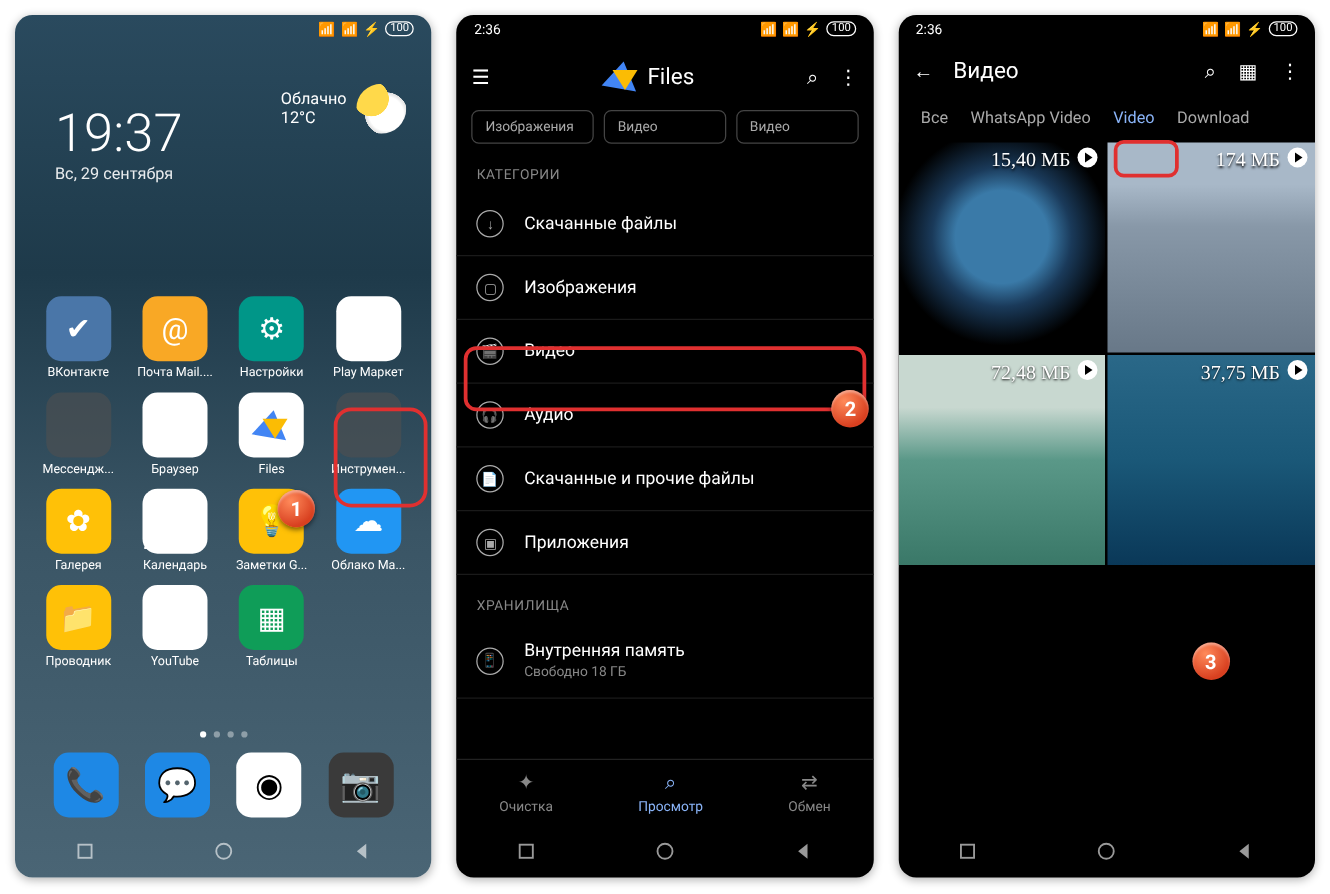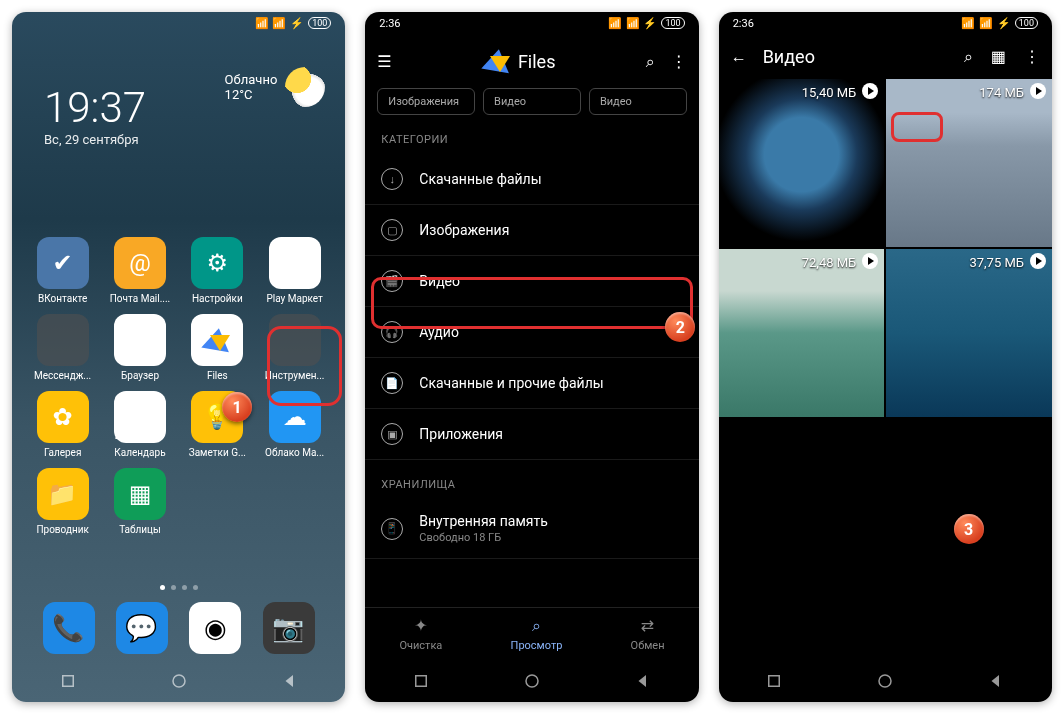--- a/index.html
+++ b/index.html
@@ -61,21 +61,21 @@
 
 .phone3 { background: #000; color: #fff; }
 .p3-header { display: flex; align-items: center; padding: 12px; gap: 16px; }
 .p3-title { font-size: 18px; flex: 1; }
 .p3-actions { display: flex; gap: 18px; }
 .tabs { display: flex; gap: 18px; padding: 8px 18px 12px; font-size: 13px; }
 .tab { color: #aaa; }
 .tab.active { color: #8ab4f8; }
 .video-grid { display: grid; grid-template-columns: 1fr 1fr; gap: 2px; padding: 0; }
 .video-cell { position: relative; height: 168px; background: #222; overflow: hidden; }
-.video-cell .sz { position: absolute; top: 6px; right: 28px; font-size: 13px; color: #fff; text-shadow: 0 1px 2px #000; }
+.video-cell .sz { position: absolute; top: 6px; right: 28px; font-size: 16px; color: #fff; text-shadow: 0 1px 2px #000; font-family: Liberation Serif, serif; }
 .video-cell .play { position: absolute; top: 4px; right: 6px; width: 16px; height: 16px; border-radius: 50%; background: #fff; display: flex; align-items: center; justify-content: center; }
 .video-cell .play::after { content:''; border-left: 6px solid #000; border-top: 4px solid transparent; border-bottom: 4px solid transparent; margin-left: 2px; }
 .thumb-earth { background: radial-gradient(circle at 50% 45%, #3a7aa8 30%, #1a3a5a 45%, #000 70%); }
 .thumb-beach { background: linear-gradient(180deg, #7ab8d8 40%, #3a9888 41%, #2a8878 60%, #d8c898 90%); }
 .thumb-city { background: linear-gradient(180deg, #a8b8c8 20%, #8898a8 40%, #687888 100%); }
 .thumb-lake { background: linear-gradient(180deg, #c8d8d0 25%, #5a9888 50%, #3a7868 100%); }
 .thumb-whale { background: linear-gradient(180deg, #2a6888 0%, #1a5878 50%, #0a3858 100%); }
 .thumb-empty { background: #000; }
 
 .icon-svg { width: 18px; height: 18px; }
@@ -154,20 +154,24 @@
       </div>
       <div class="app-icon">
         <div class="ico ico-cloud">☁</div>
         <div class="lbl">Облако Ma...</div>
       </div>
       <div class="app-icon">
         <div class="ico ico-fm">📁</div>
         <div class="lbl">Проводник</div>
       </div>
       <div class="app-icon">
+        <div class="ico ico-yt">▶</div>
+        <div class="lbl">YouTube</div>
+      </div>
+      <div class="app-icon">
         <div class="ico ico-sheets">▦</div>
         <div class="lbl">Таблицы</div>
       </div>
     </div>
   <div class="page-dots">
     <div class="dot active"></div>
       <div class="dot"></div>
       <div class="dot"></div>
       <div class="dot"></div>
   </div>
@@ -304,20 +308,26 @@
   </div>
   <div class="p3-header">
     <span>←</span>
     <div class="p3-title">Видео</div>
     <div class="p3-actions">
       <span>⌕</span>
       <span>▦</span>
       <span>⋮</span>
     </div>
   </div>
+  <div class="tabs" id="tabs">
+      <div class="tab">Все</div>
+      <div class="tab">WhatsApp Video</div>
+      <div class="tab active">Video</div>
+      <div class="tab">Download</div>
+    </div>
   <div class="video-grid" id="video-grid">
       <div class="video-cell thumb-earth">
         <div class="sz">15,40 МБ</div>
         <div class="play"></div>
       </div>
       <div class="video-cell thumb-city">
         <div class="sz">174 МБ</div>
         <div class="play"></div>
       </div>
       <div class="video-cell thumb-lake">

